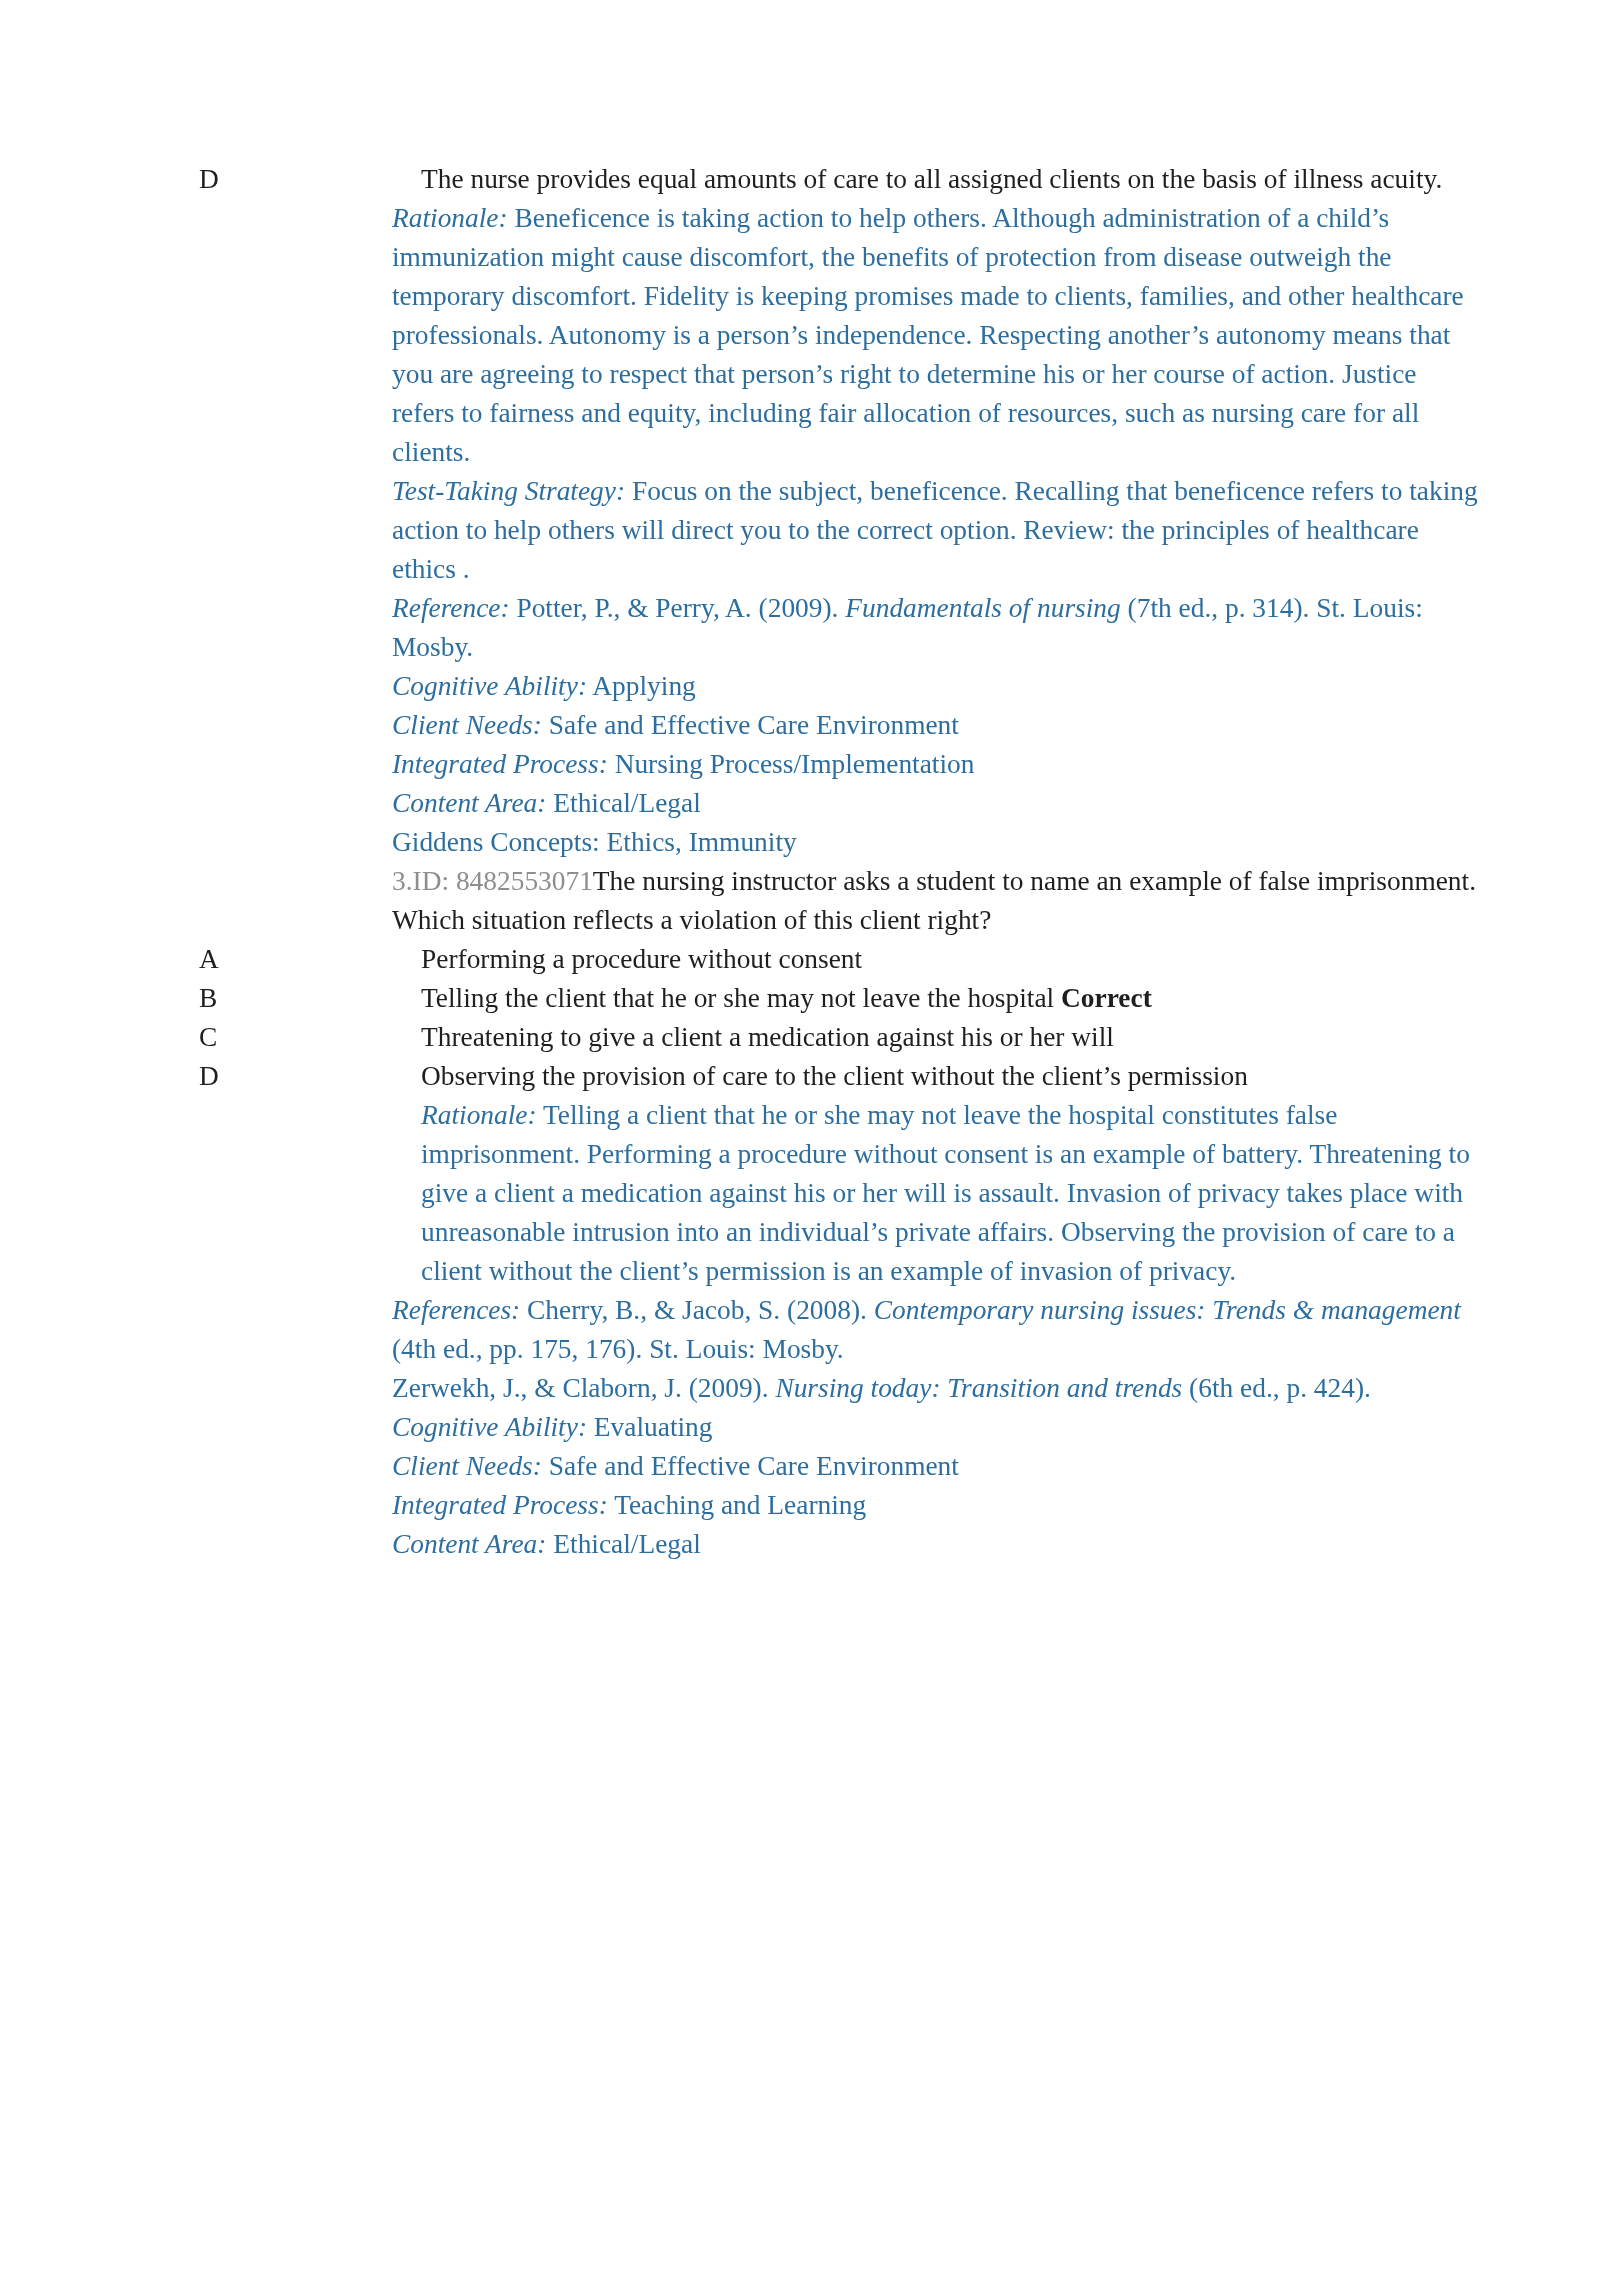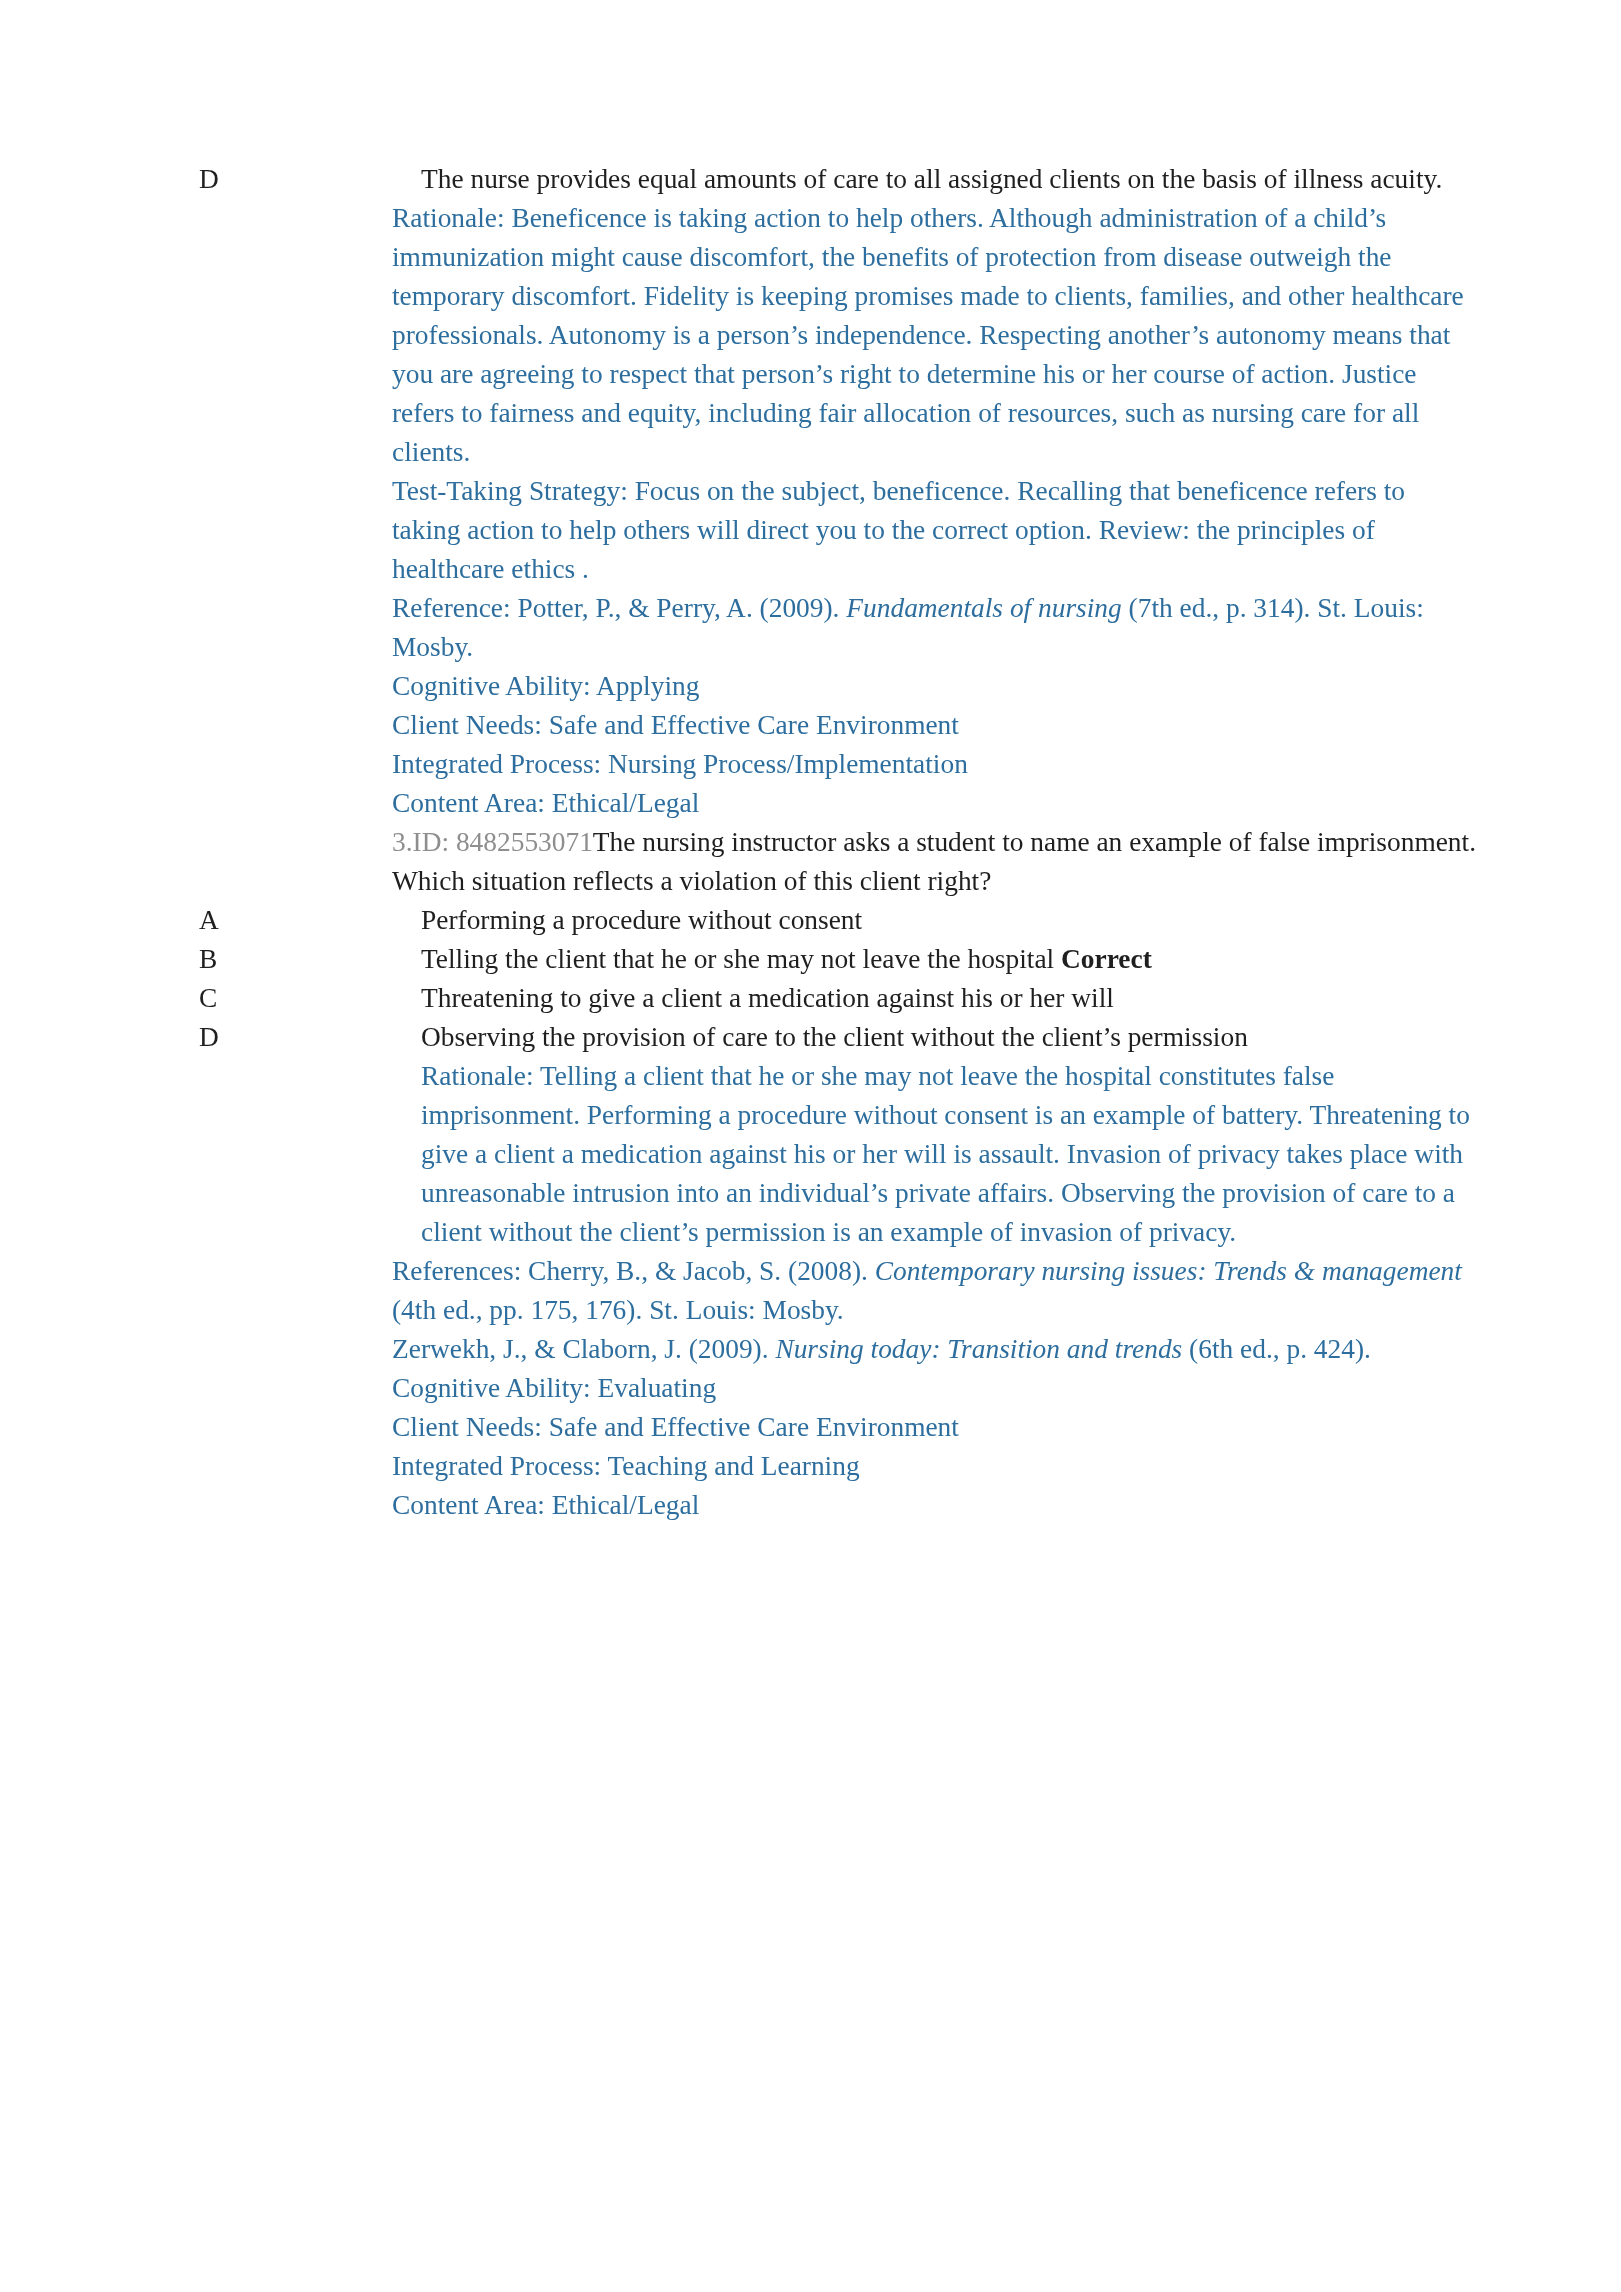--- a/index.html
+++ b/index.html
@@ -35,38 +35,39 @@
   .block.blue {
     color: #2d6e9e;
   }
   .letter {
     position: absolute;
     left: -222px;
     top: 0;
     color: #1f1f1f;
   }
   .seg-n { }
-  .seg-lbl { }
+  .seg-lbl { font-style: italic; }
   .seg-i { font-style: italic; }
   .seg-b { font-weight: bold; margin-top: 16px; }
   .seg-gray { color: #8e8e8e; }
 </style>
 </head>
 <body>
 
 <div class="page">
   <div class="content">
       <div class="block indent"><span class="letter">D</span><span class="seg-n">The nurse provides equal amounts of care to all assigned clients on the basis of illness acuity.</span></div>
       <div class="block blue"><span class="seg-lbl">Rationale:</span><span class="seg-n"> Beneficence is taking action to help others. Although administration of a child’s immunization might cause discomfort, the benefits of protection from disease outweigh the temporary discomfort. Fidelity is keeping promises made to clients, families, and other healthcare professionals. Autonomy is a person’s independence. Respecting another’s autonomy means that you are agreeing to respect that person’s right to determine his or her course of action. Justice refers to fairness and equity, including fair allocation of resources, such as nursing care for all clients.</span></div>
       <div class="block blue"><span class="seg-lbl">Test-Taking Strategy:</span><span class="seg-n"> Focus on the subject, beneficence. Recalling that beneficence refers to taking action to help others will direct you to the correct option. Review: the principles of healthcare ethics .</span></div>
       <div class="block blue"><span class="seg-lbl">Reference:</span><span class="seg-n"> Potter, P., &amp; Perry, A. (2009). </span><span class="seg-i">Fundamentals of nursing</span><span class="seg-n"> (7th ed., p. 314). St. Louis: Mosby.</span></div>
       <div class="block blue"><span class="seg-lbl">Cognitive Ability:</span><span class="seg-n"> Applying</span></div>
       <div class="block blue"><span class="seg-lbl">Client Needs:</span><span class="seg-n"> Safe and Effective Care Environment</span></div>
       <div class="block blue"><span class="seg-lbl">Integrated Process:</span><span class="seg-n"> Nursing Process/Implementation</span></div>
       <div class="block blue"><span class="seg-lbl">Content Area:</span><span class="seg-n"> Ethical/Legal</span></div>
+      <div class="block blue"><span class="seg-n">Giddens Concepts: Ethics, Immunity</span></div>
       <div class="block"><span class="seg-gray">3.ID: 8482553071</span><span class="seg-n">The nursing instructor asks a student to name an example of false imprisonment. Which situation reflects a violation of this client right?</span></div>
       <div class="block indent"><span class="letter">A</span><span class="seg-n">Performing a procedure without consent</span></div>
       <div class="block indent"><span class="letter">B</span><span class="seg-n">Telling the client that he or she may not leave the hospital </span><span class="seg-b">Correct</span></div>
       <div class="block indent"><span class="letter">C</span><span class="seg-n">Threatening to give a client a medication against his or her will</span></div>
       <div class="block indent"><span class="letter">D</span><span class="seg-n">Observing the provision of care to the client without the client’s permission</span></div>
       <div class="block indent blue"><span class="seg-lbl">Rationale:</span><span class="seg-n"> Telling a client that he or she may not leave the hospital constitutes false imprisonment. Performing a procedure without consent is an example of battery. Threatening to give a client a medication against his or her will is assault. Invasion of privacy takes place with unreasonable intrusion into an individual’s private affairs. Observing the provision of care to a client without the client’s permission is an example of invasion of privacy.</span></div>
       <div class="block blue"><span class="seg-lbl">References:</span><span class="seg-n"> Cherry, B., &amp; Jacob, S. (2008). </span><span class="seg-i">Contemporary nursing issues: Trends &amp; management</span><span class="seg-n"> (4th ed., pp. 175, 176). St. Louis: Mosby.</span></div>
       <div class="block blue"><span class="seg-n">Zerwekh, J., &amp; Claborn, J. (2009). </span><span class="seg-i">Nursing today: Transition and trends</span><span class="seg-n"> (6th ed., p. 424).</span></div>
       <div class="block blue"><span class="seg-lbl">Cognitive Ability:</span><span class="seg-n"> Evaluating</span></div>
       <div class="block blue"><span class="seg-lbl">Client Needs:</span><span class="seg-n"> Safe and Effective Care Environment</span></div>

